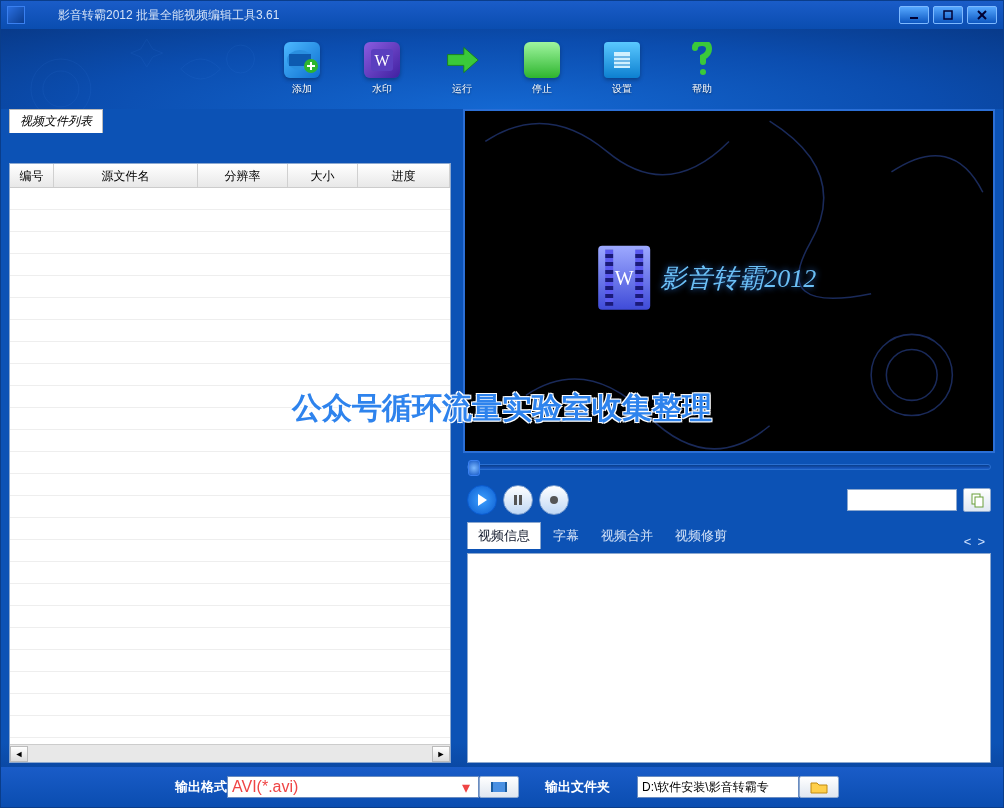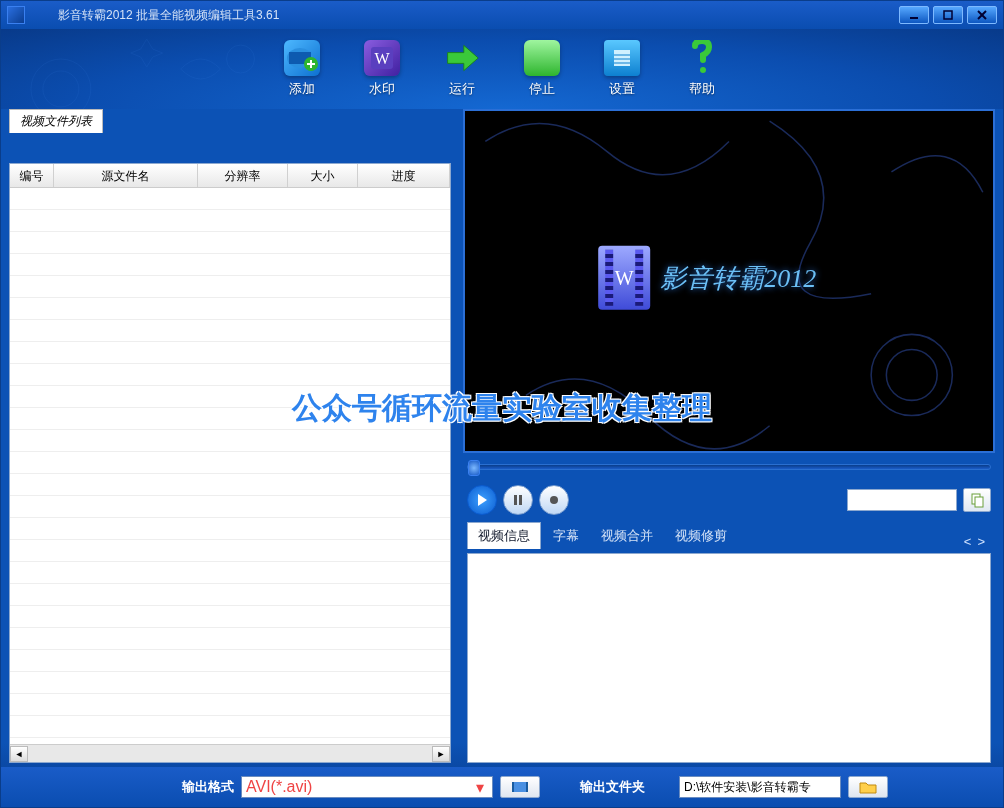--- a/index.html
+++ b/index.html
@@ -11,21 +11,21 @@
 .winbtns { display: flex; gap: 4px; }
 .winbtn { width: 30px; height: 18px; background: linear-gradient(180deg,#56a8ff,#0d57c1); border: 1px solid #7db9ff; border-radius: 2px; display: flex; align-items: center; justify-content: center; color: #003; cursor: pointer; }
 .winbtn svg { width: 12px; height: 12px; }
 
 .toolbar-bg { height: 80px; background: radial-gradient(ellipse at 50% 100%, #1468d2 0%, #0b4daf 60%, #083a8a 100%); position: relative; overflow: hidden; }
 .toolbar-deco { position: absolute; inset: 0; opacity: 0.25; }
 .toolbar-deco svg { width: 100%; height: 100%; }
 .toolbar { position: absolute; inset: 0; display: flex; align-items: center; justify-content: center; gap: 44px; }
 .tool-item { display: flex; flex-direction: column; align-items: center; color: #fff; gap: 4px; cursor: pointer; }
 .tool-icon { width: 36px; height: 36px; border-radius: 6px; display: flex; align-items: center; justify-content: center; box-shadow: 0 2px 4px rgba(0,0,0,0.3); }
-.tool-label { font-size: 13px; text-shadow: 0 1px 2px rgba(0,0,0,0.5); }
+.tool-label { font-size: 10px; text-shadow: 0 1px 2px rgba(0,0,0,0.5); }
 
 .main { flex: 1; display: flex; padding: 0 8px 4px 8px; gap: 12px; min-height: 0; }
 .left-panel { width: 442px; display: flex; flex-direction: column; }
 .tab-strip { height: 24px; display: flex; }
 .tab { background: #fff; padding: 3px 10px; font-size: 12px; border: 1px solid #bbb; border-bottom: none; font-style: italic; }
 .file-table { flex: 1; background: #fff; border: 1px solid #8ca8cf; display: flex; flex-direction: column; min-height: 0; margin-top: 30px; }
 .thead { height: 24px; display: flex; background: linear-gradient(180deg,#fff,#e8e8e8); border-bottom: 1px solid #ccc; }
 .th { border-right: 1px solid #d0d0d0; padding: 4px 6px; font-size: 12px; text-align: center; }
 .tbody { flex: 1; overflow: auto; }
 .trow { height: 22px; border-bottom: 1px solid #eee; }
@@ -51,21 +51,21 @@
 .ctrl-btn.play { background: radial-gradient(circle,#3da0ff,#0b5cd0); border-color: #0b5cd0; }
 .info-field { margin-left: auto; width: 110px; height: 22px; background: #fff; border: 1px solid #8ca8cf; }
 .copy-btn { width: 28px; height: 24px; background: linear-gradient(180deg,#fff,#e0e8f2); border: 1px solid #8ca8cf; border-radius: 2px; display: flex; align-items: center; justify-content: center; cursor: pointer; }
 
 .bottom-tabs { height: 26px; display: flex; align-items: flex-end; gap: 2px; padding: 0 4px; color: #d5e3f7; }
 .btab { padding: 4px 10px; font-size: 13px; cursor: pointer; }
 .btab.active { background: #fff; color: #0f172a; border: 1px solid #8ca8cf; border-bottom: none; }
 .info-panel { flex: 1; background: #fff; border: 1px solid #8ca8cf; margin: 0 4px; min-height: 0; }
 .nav-arrows { margin-left: auto; display: flex; gap: 6px; color: #cfe2ff; font-size: 13px; padding-right: 6px; }
 
-.bottombar { height: 40px; background: linear-gradient(180deg,#1a5cc8,#0a4db0); display: flex; align-items: center; padding: 0 14px; gap: 7px; color: #fff; font-size: 13px; }
+.bottombar { height: 40px; background: linear-gradient(180deg,#1a5cc8,#0a4db0); display: flex; align-items: center; padding: 0 14px; gap: 0; color: #fff; font-size: 13px; }
 .bottombar .spacer-left { width: 160px; }
 .format-label { font-weight: bold; }
 .format-select { width: 252px; height: 22px; background: #fff; border: 1px solid #6a8cc0; display: flex; align-items: center; padding: 0 4px; color: #ef4444; font-size: 16px; cursor: pointer; }
 .format-select .dd { margin-left: auto; width: 16px; text-align: center; }
 .small-btn { width: 40px; height: 22px; background: linear-gradient(180deg,#fff,#dfe6f0); border: 1px solid #8ca8cf; border-radius: 2px; display: flex; align-items: center; justify-content: center; cursor: pointer; }
 .outpath { width: 162px; height: 22px; background: #fff; border: 1px solid #6a8cc0; padding: 0 4px; color: #000; font-size: 12px; overflow: hidden; white-space: nowrap; display: flex; align-items: center; margin-left: 27px; }
 
 .watermark-text { position: absolute; left: 50%; top: 388px; transform: translateX(-50%); font-size: 30px; font-weight: bold; color: #2e83ed; text-shadow: -1px -1px 0 #fff, 1px -1px 0 #fff, -1px 1px 0 #fff, 1px 1px 0 #fff; z-index: 50; pointer-events: none; white-space: nowrap; }
 </style>
 </head>

